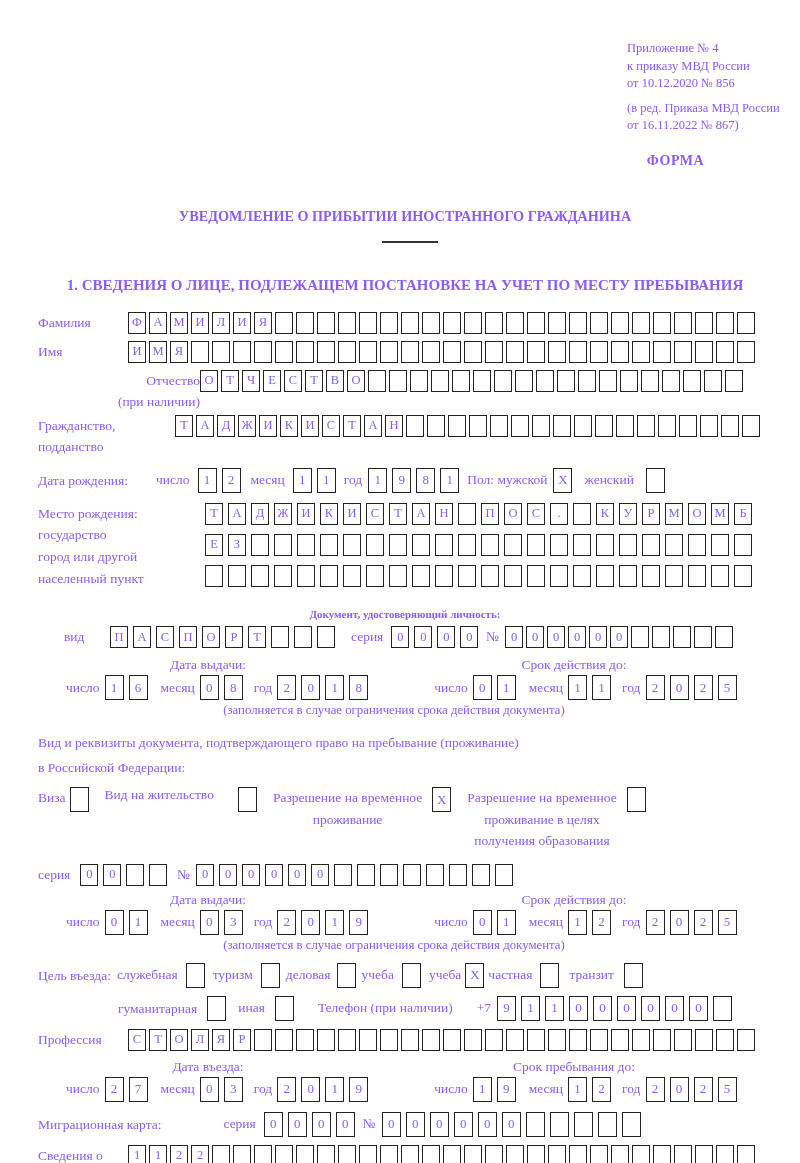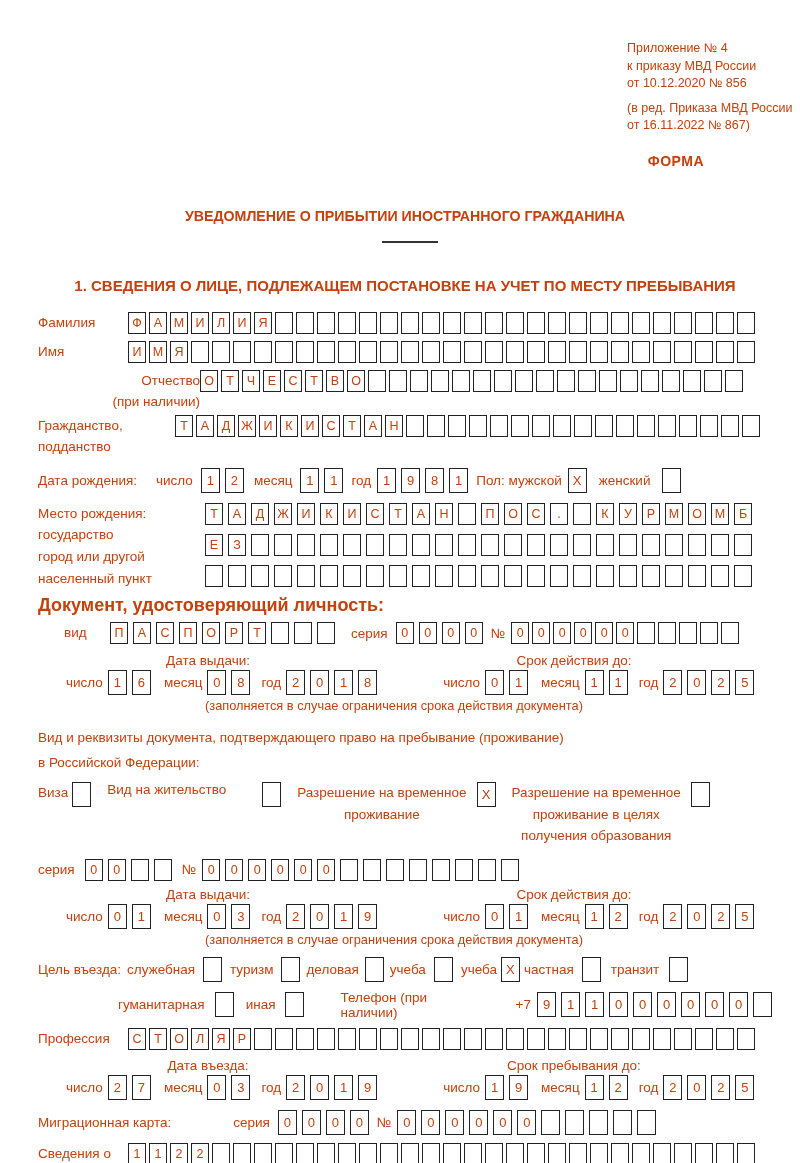--- a/index.html
+++ b/index.html
@@ -1,20 +1,20 @@
 <!DOCTYPE html>
 <html><head>
 <meta charset="utf-8">
 <style>
   html,body{margin:0;padding:0;background:#fff;}
   .page{
     width:800px;height:1163px;box-sizing:border-box;
     padding:40px 28px 0 38px;
-    font-family:Liberation Sans, sans-serif;
-    color:#c2410c;font-size:13.5px;background:#fff;overflow:hidden;position:relative;
+    font-family:Liberation Serif, serif;
+    color:#8b5cf6;font-size:13.5px;background:#fff;overflow:hidden;position:relative;
   }
   .apx{margin-left:589px;width:200px;font-size:12.5px;line-height:1.4;}
   .apx .gap{margin-top:7px;}
   .forma{font-weight:bold;font-size:14px;text-align:right;margin:18px 68px 0 0;letter-spacing:.5px;}
   .title{margin-top:36px;text-align:center;font-weight:bold;font-size:14.2px;line-height:1.55;}
   .blank{display:inline-block;width:56px;border-bottom:2px solid #333;height:14px;margin-left:10px;}
   .sec1{margin-top:28px;text-align:center;font-weight:bold;font-size:15px;}
   .frow{display:flex;align-items:center;}
   .frow.top{align-items:flex-start;}
   .lab{flex:0 0 auto;line-height:1.6;}
@@ -22,29 +22,29 @@
   .cells-wide{gap:5px;}
   .cdate{gap:5px;}
   .cell{
     box-sizing:border-box;flex:0 0 auto;width:18px;height:22px;
     border:1.5px solid #222;display:flex;align-items:center;justify-content:center;
     font-size:12.5px;background:#fff;
   }
   .cdate .cell,.cells.big .cell{width:19px;height:25px;font-size:13px;}
   .stack{display:flex;flex-direction:column;gap:9px;}
   .center{text-align:center;line-height:1.6;}
-  .dochead{text-align:left;font-weight:bold;margin-top:6px;font-size:18px;}
+  .dochead{text-align:center;font-weight:bold;margin-top:19px;font-size:11px;}
   .dhead{display:flex;margin-top:9px;}
   .dh1{width:340px;text-align:center;}
   .dh2{width:340px;text-align:center;margin-left:26px;}
   .dg{display:flex;align-items:center;gap:5px;}
   .note{text-align:center;padding-right:22px;font-size:12.8px;margin-top:3px;}
   .ml4{margin-left:4px;}.ml6{margin-left:6px;}.ml8{margin-left:8px;}
   .ml10{margin-left:10px;}.ml12{margin-left:12px;}.ml16{margin-left:16px;}
-  .ml24{margin-left:36px;}
+  .ml24{margin-left:24px;}
   .mt2{margin-top:2px;}.mt6{margin-top:6px;}.mt7{margin-top:7px;}
   .mt8{margin-top:8px;}.mt10{margin-top:10px;}.mt12{margin-top:12px;}.mt18{margin-top:18px;}
   .w90{width:90px;}.w137{width:137px;}.w162{width:162px;text-align:right;}.w167{width:167px;}
   .intro{margin-top:13px;line-height:1.85;}
 </style>
 </head>
 <body>
 
 <div class="page">
 

